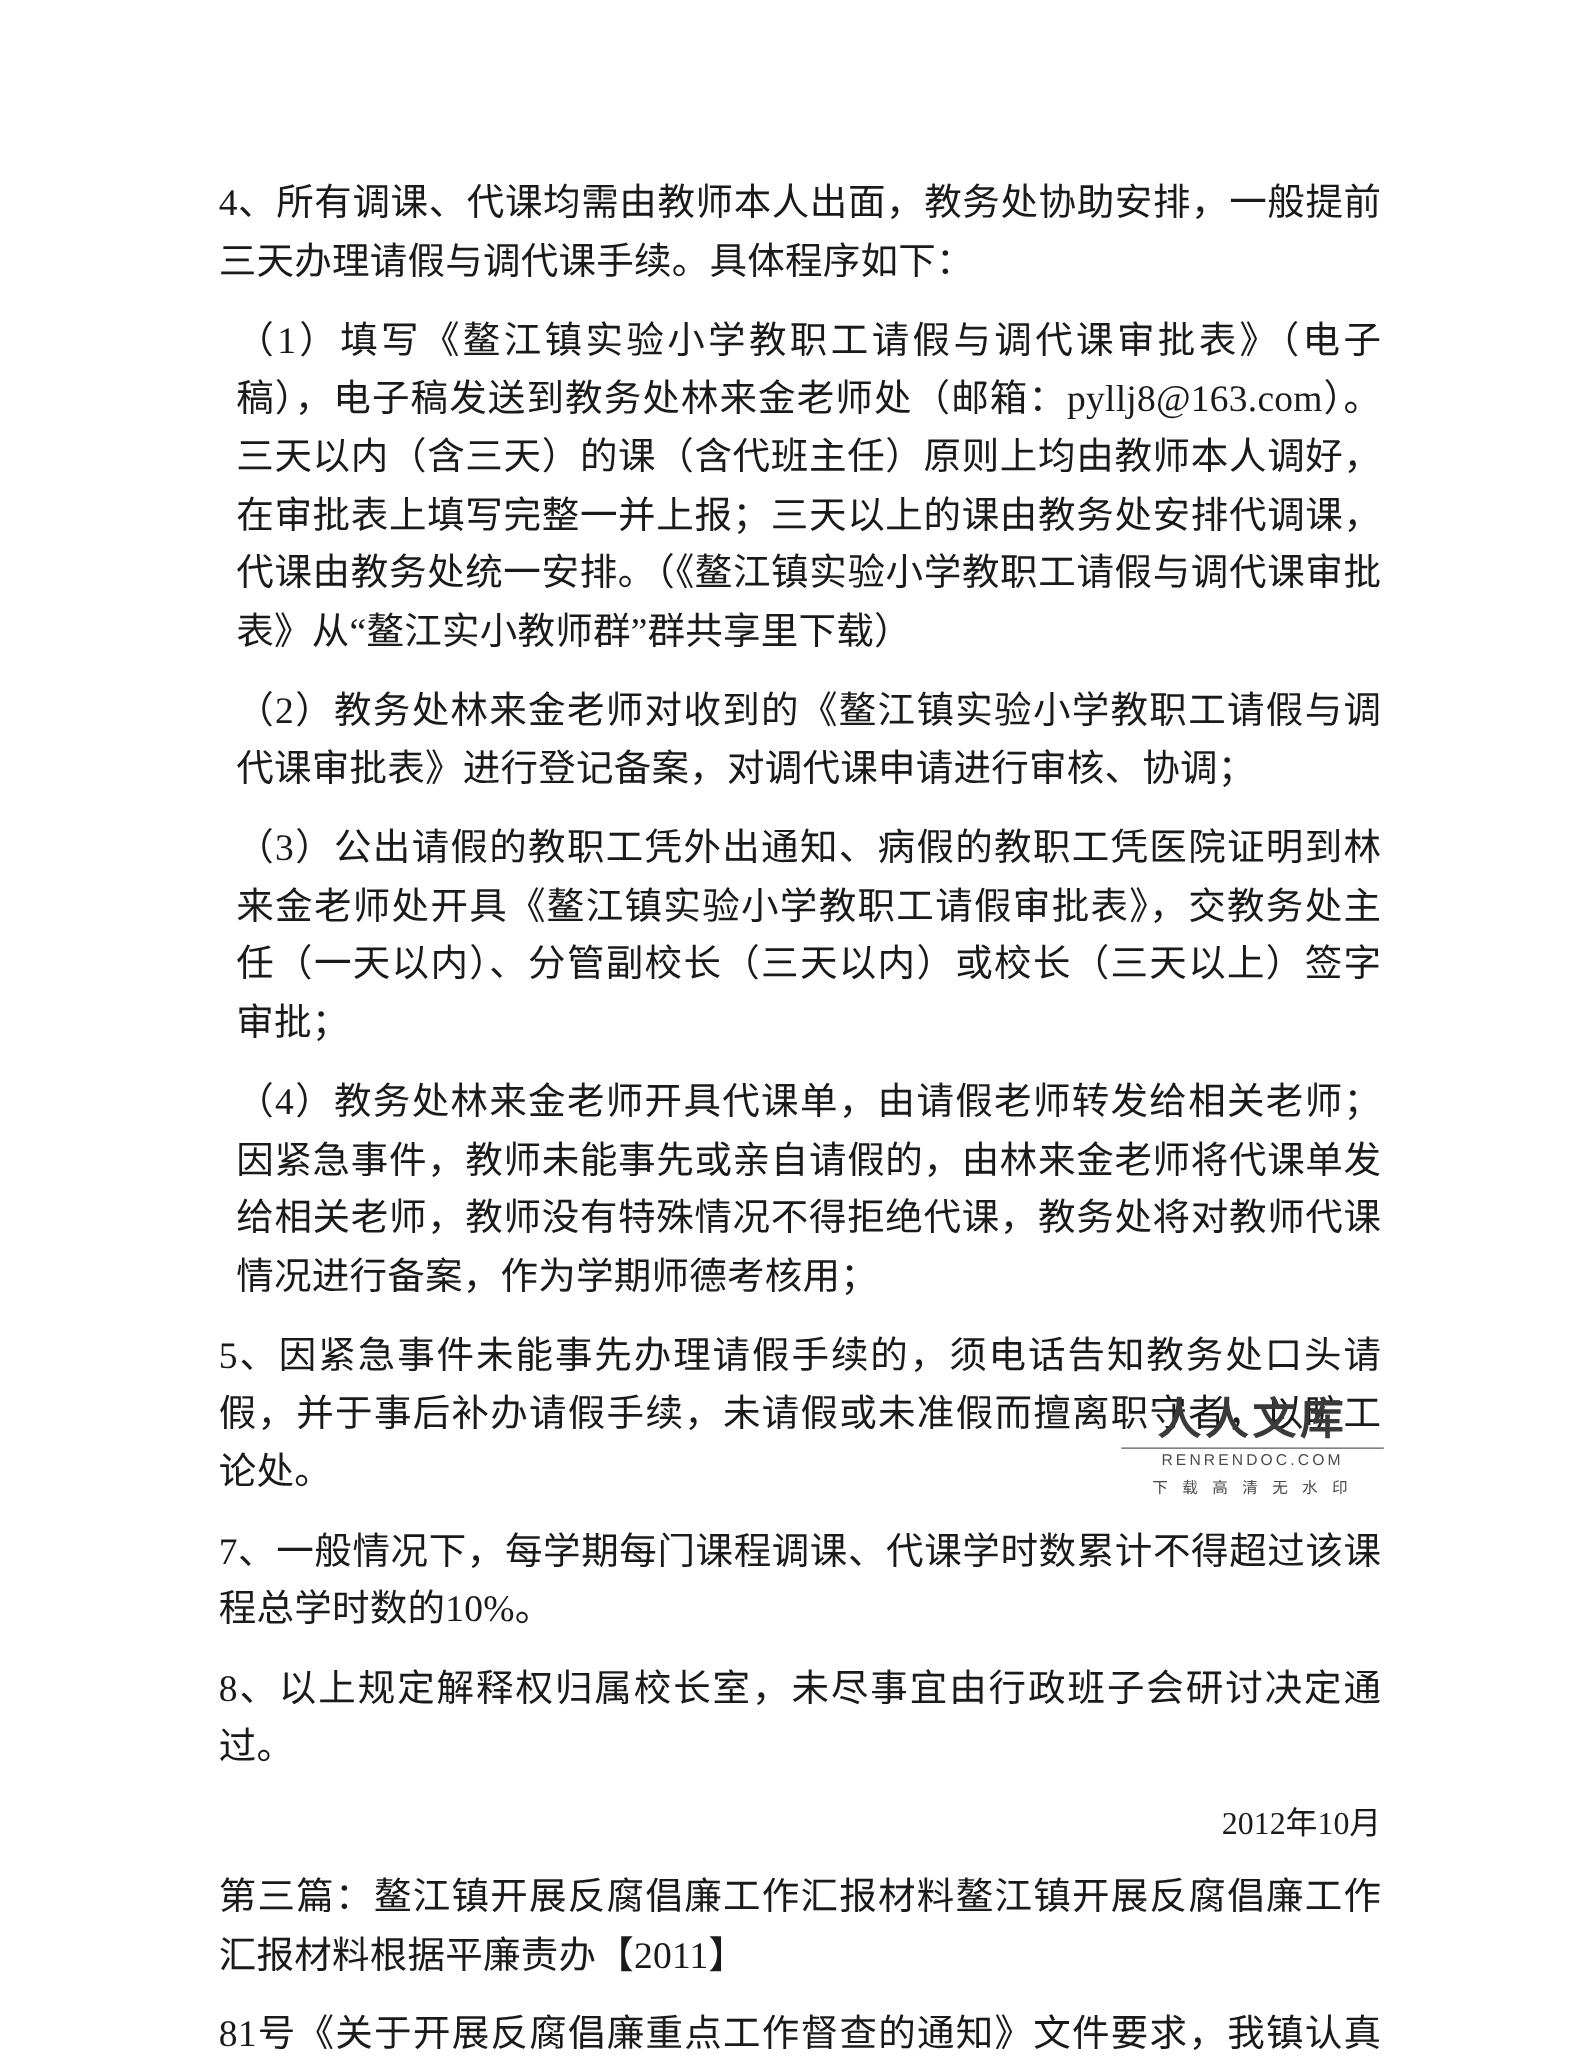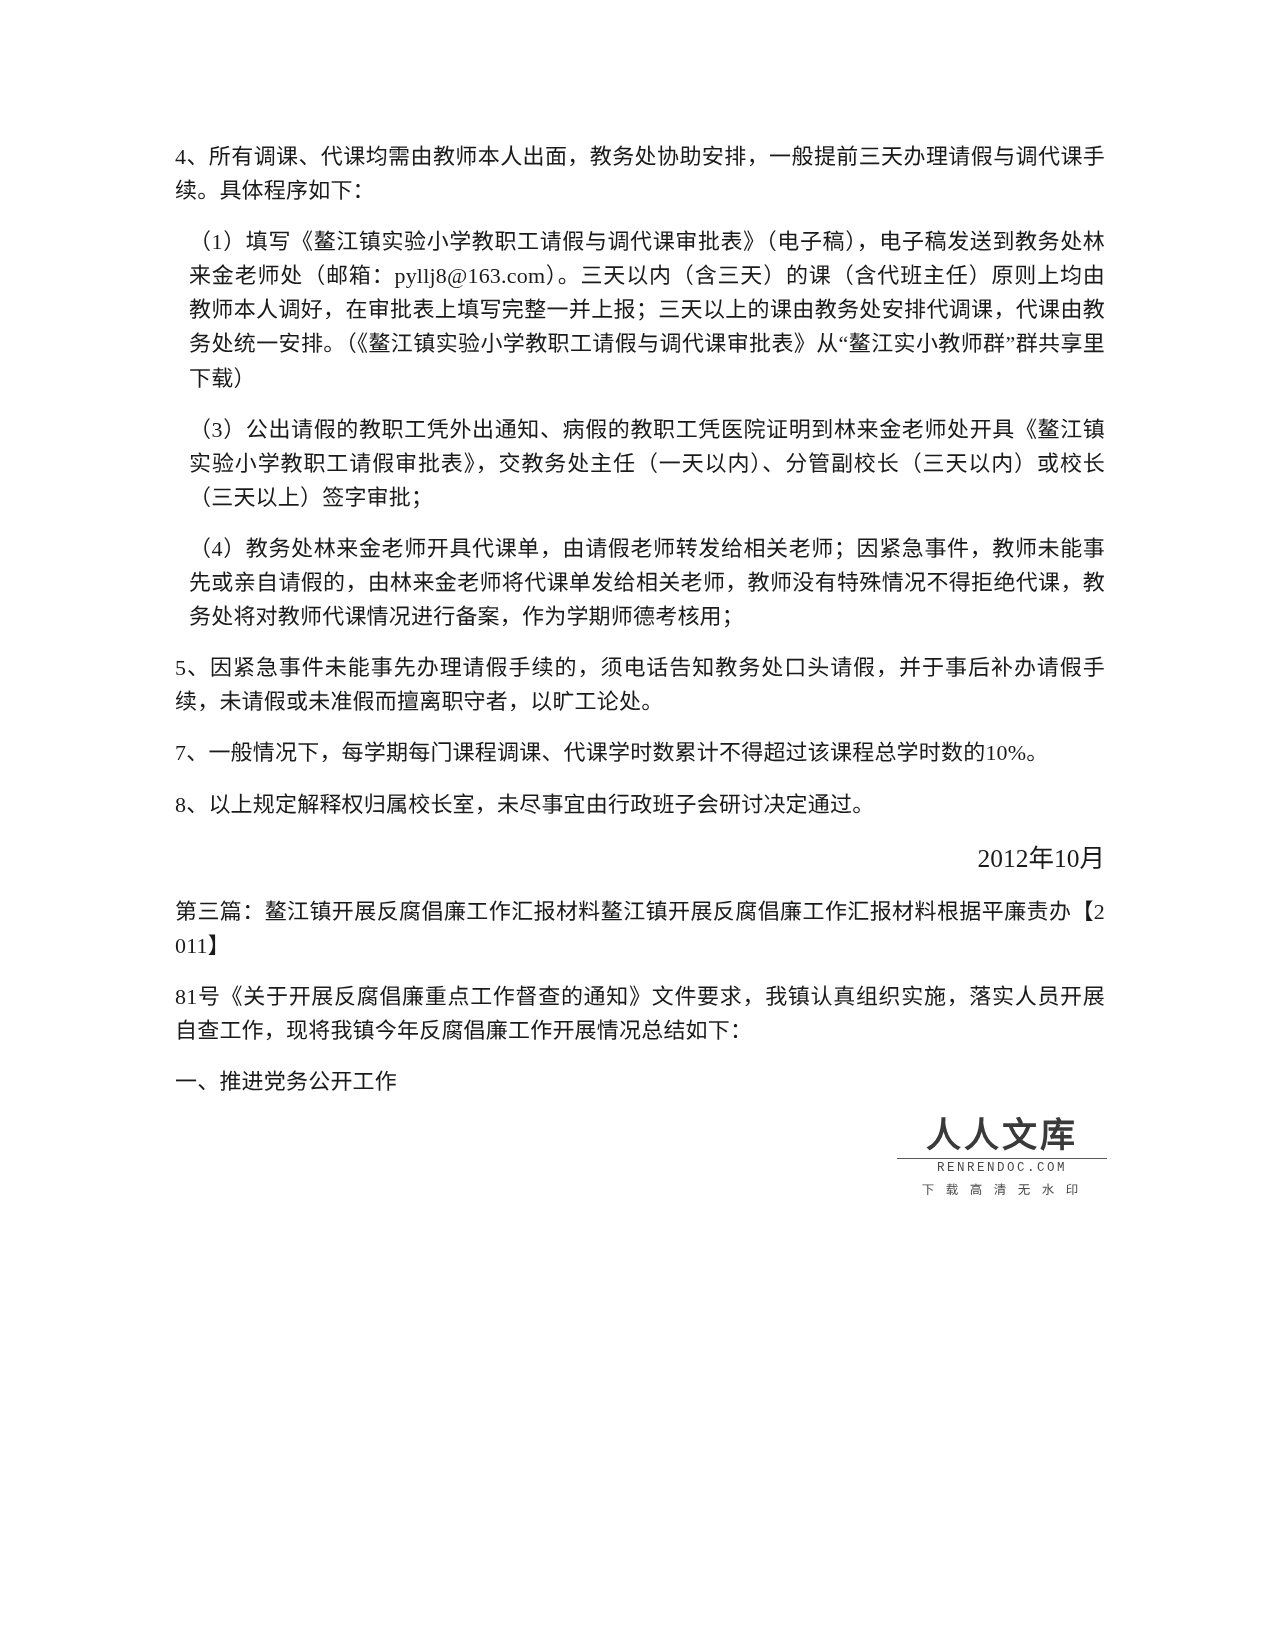--- a/index.html
+++ b/index.html
@@ -23,21 +23,21 @@
     width: 1275px;
     height: 1650px;
     box-sizing: border-box;
     padding: 140px 170px 0 175px;
   }
   .doc-body {
     position: relative;
   }
   p.para {
     margin: 0 0 17px 0;
-    font-size: 22px;
+    font-size: 30px;
     line-height: 1.55;
     text-align: justify;
     text-justify: inter-ideograph;
     letter-spacing: 0.2px;
     word-break: break-all;
   }
   p.indent {
     text-indent: 0;
     padding-left: 14px;
   }
@@ -61,21 +61,21 @@
   }
   .wm-main {
     font-family: "Liberation Serif", "DejaVu Serif", serif;
     font-weight: bold;
     font-size: 35px;
     letter-spacing: 3px;
     color: #3a3a3a;
     line-height: 1.05;
   }
   .wm-sub {
-    font-family: Liberation Mono, monospace;
+    font-family: Liberation Sans, sans-serif;
     font-size: 12.5px;
     letter-spacing: 2.5px;
     color: #4a4a4a;
     margin-top: 3px;
     border-top: 1px solid #5a5a5a;
     padding-top: 2px;
   }
   .wm-sub2 {
     font-family: "Liberation Sans", sans-serif;
     font-size: 12.5px;
@@ -88,20 +88,21 @@
 <body>
 
 <div class="page">
 
   <div class="doc-body">
 
     <p class="para">4、所有调课、代课均需由教师本人出面，教务处协助安排，一般提前三天办理请假与调代课手续。具体程序如下：</p>
 
     <p class="para indent">（1）填写《鳌江镇实验小学教职工请假与调代课审批表》（电子稿），电子稿发送到教务处林来金老师处（邮箱：pyllj8@163.com）。三天以内（含三天）的课（含代班主任）原则上均由教师本人调好，在审批表上填写完整一并上报；三天以上的课由教务处安排代调课，代课由教务处统一安排。（《鳌江镇实验小学教职工请假与调代课审批表》从“鳌江实小教师群”群共享里下载）</p>
 
+    <p class="para indent">（2）教务处林来金老师对收到的《鳌江镇实验小学教职工请假与调代课审批表》进行登记备案，对调代课申请进行审核、协调；</p>
 
     <p class="para indent">（3）公出请假的教职工凭外出通知、病假的教职工凭医院证明到林来金老师处开具《鳌江镇实验小学教职工请假审批表》，交教务处主任（一天以内）、分管副校长（三天以内）或校长（三天以上）签字审批；</p>
 
     <p class="para indent">（4）教务处林来金老师开具代课单，由请假老师转发给相关老师；因紧急事件，教师未能事先或亲自请假的，由林来金老师将代课单发给相关老师，教师没有特殊情况不得拒绝代课，教务处将对教师代课情况进行备案，作为学期师德考核用；</p>
 
 
     <p class="para">5、因紧急事件未能事先办理请假手续的，须电话告知教务处口头请假，并于事后补办请假手续，未请假或未准假而擅离职守者，以旷工论处。</p>
 
 
     <p class="para">7、一般情况下，每学期每门课程调课、代课学时数累计不得超过该课程总学时数的10%。</p>

